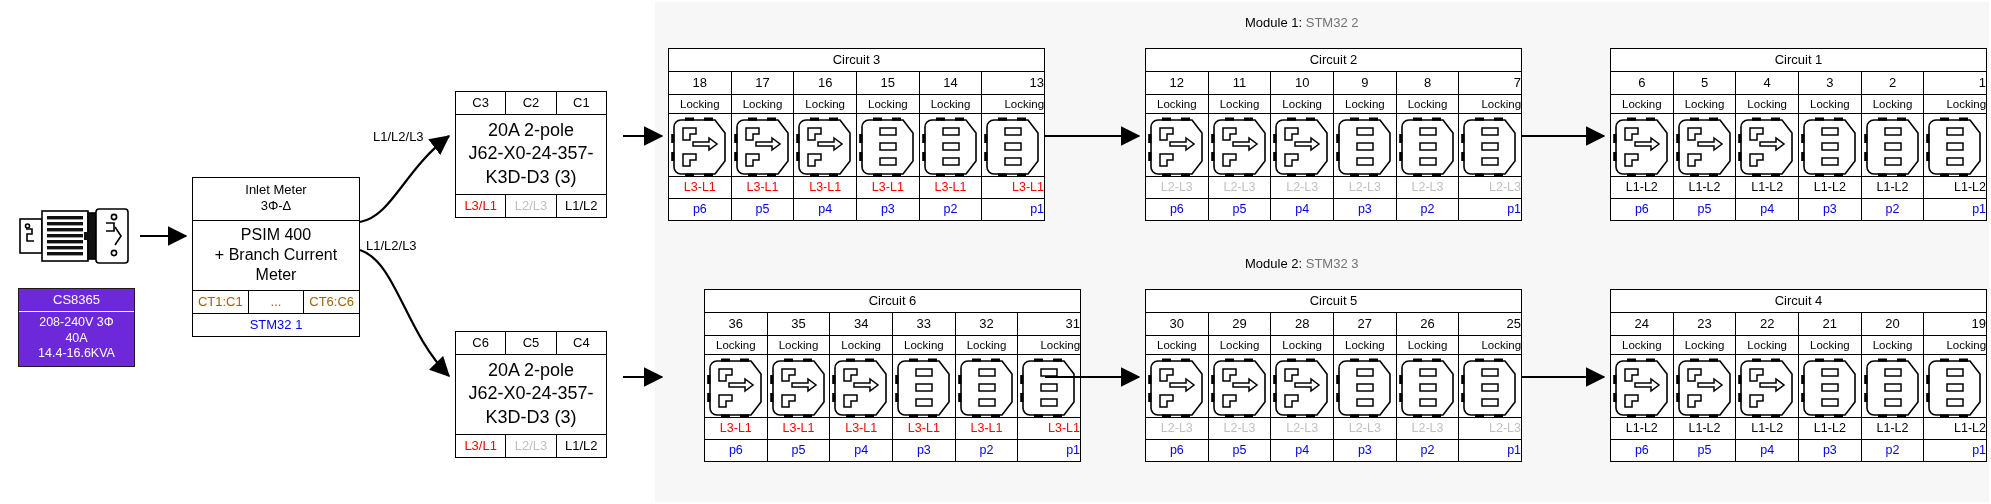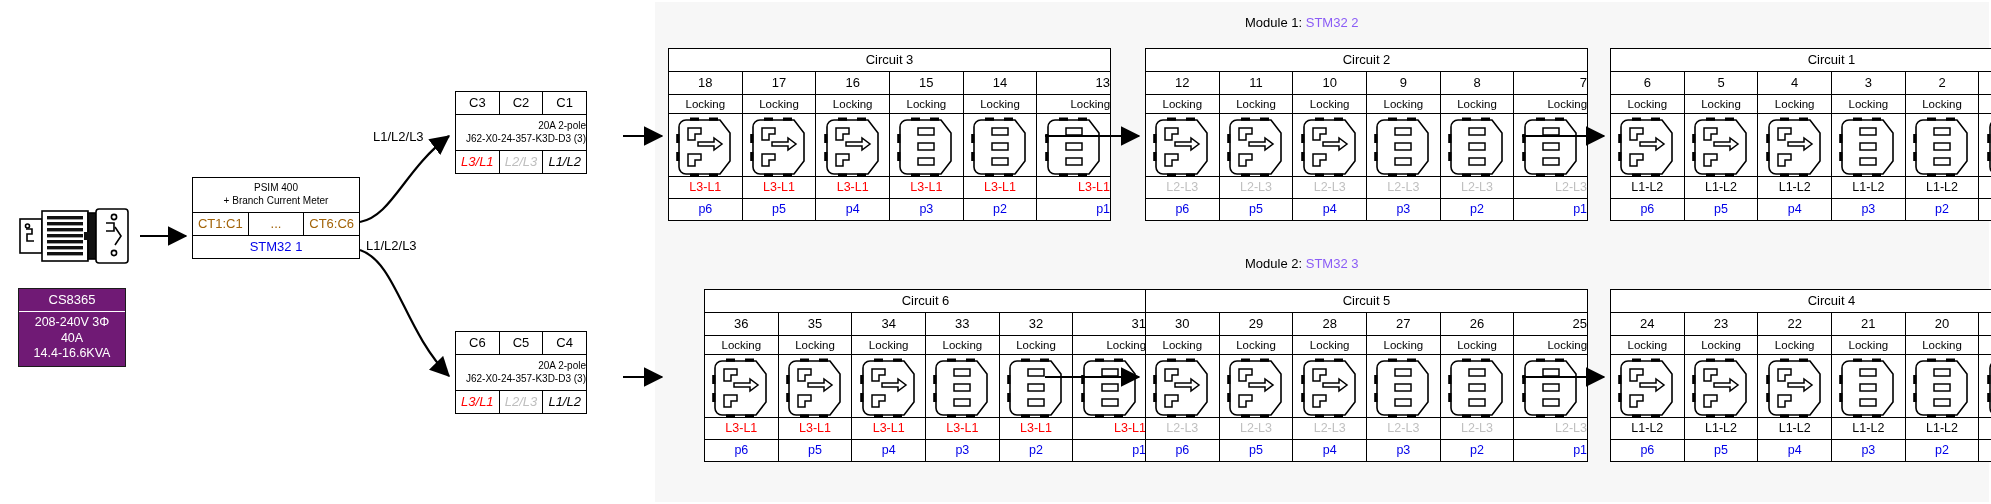--- a/index.html
+++ b/index.html
@@ -20,77 +20,77 @@
     left:655px; top:2px;
     width:1334px; height:500px;
     background:#f7f7f7;
   }
 
   
   .plug { position:absolute; left:18px; top:205px; width:120px; height:62px; }
 
   
   .spec-label {
-    position:absolute; left:18px; top:288px; width:108px;
-    background:#701a75; color:#ffffff;
+    position:absolute; left:18px; top:288px; width:117px;
+    background:#6d28d9; color:#ffffff;
     font-size:12.5px; text-align:center;
     border:1px solid #1b1b1b;
   }
   .spec-label .spec-title {
     padding:3px 0 4px 0;
     border-bottom:1px solid #ffffff;
     font-size:13px;
   }
   .spec-label .spec-body { padding:3px 0 4px 0; line-height:1.25; }
 
   
   .box { position:absolute; border:1.4px solid #000; background:#fff; }
   .box .row { border-bottom:1.2px solid #000; text-align:center; }
   .box .row:last-child { border-bottom:none; }
 
   
   .meter { left:192px; top:177px; width:168px; }
   .meter .r1 { padding:4px 0 5px; font-size:13px; line-height:1.25; }
-  .meter .r2 { padding:4px 0 5px; font-size:10px; line-height:1.25; }
+  .meter .r2 { padding:4px 0 5px; font-size:16px; line-height:1.25; }
   .meter .r3 { display:flex; font-size:13px; }
   .meter .r3 > div {
     flex:1 1 0; padding:3px 0 4px; color:#a16207;
     border-right:1.2px solid #000;
   }
   .meter .r3 > div:last-child { border-right:none; }
   .meter .r4 { padding:3px 0 4px; font-size:13px; color:#0000e8; }
 
   
-  .breaker { width:132px; }
+  .breaker { width:152px; }
   .breaker.top { left:455px; top:91px; }
   .breaker.bot { left:455px; top:331px; }
   .breaker .bhead { display:flex; font-size:13px; }
   .breaker .bhead > div {
     flex:1 1 0; padding:3px 0 4px; border-right:1.2px solid #000;
   }
   .breaker .bhead > div:last-child { border-right:none; }
-  .breaker .bmid { padding:4px 0 5px; font-size:10px; line-height:1.3;text-align:right; }
-  .breaker .bphase { display:flex; font-size:13px;font-style:italic; }
+  .breaker .bmid { padding:4px 0 5px; font-size:18px; line-height:1.3; }
+  .breaker .bphase { display:flex; font-size:13px; }
   .breaker .bphase > div {
     flex:1 1 0; padding:3px 0 4px; border-right:1.2px solid #000;
   }
   .breaker .bphase > div:last-child { border-right:none; }
 
   .ph-red   { color:#ff0000; }
   .ph-gray  { color:#bfbfbf; }
   .ph-black { color:#000000; }
 
   
   .module-title {
     position:absolute; font-size:13px; color:#000; white-space:nowrap;
   }
-  .module-title .mt-val { color:#8b5cf6; }
+  .module-title .mt-val { color:#737373; }
 
   
-  .circuit { width:443px; }
+  .circuit { width:377px; }
   .circuit .c-title { padding:3px 0 4px; font-size:13px; }
   .circuit .c-cells { display:flex; }
   .circuit .c-cells.bordered { border-bottom:1.2px solid #000; }
   .circuit .c-cells > div {
     flex:1 1 0; border-right:1.2px solid #000; text-align:center;
   }
   .circuit .c-cells > div:last-child { border-right:none;text-align:right; }
   .circuit .c-num   { padding:3px 0 4px; font-size:13px; }
   .circuit .c-type  { padding:3px 0 3px; font-size:11.5px; }
   .circuit .c-icon  { padding:3px 0 2px; height:62px; }
@@ -144,20 +144,24 @@
   <div class="spec-label">
     <div class="spec-title">CS8365</div>
     <div class="spec-body">
       <div>208-240V 3Φ</div>
       <div>40A</div>
       <div>14.4-16.6KVA</div>
     </div>
   </div>
 
   <div class="box meter">
+    <div class="row r1">
+      <div>Inlet Meter</div>
+      <div>3Φ-Δ</div>
+    </div>
     <div class="row r2">
       <div>PSIM 400</div>
       <div>+ Branch Current Meter</div>
     </div>
     <div class="row r3">
       <div>CT1:C1</div>
       <div>...</div>
       <div>CT6:C6</div>
     </div>
     <div class="row r4">STM32 1</div>

